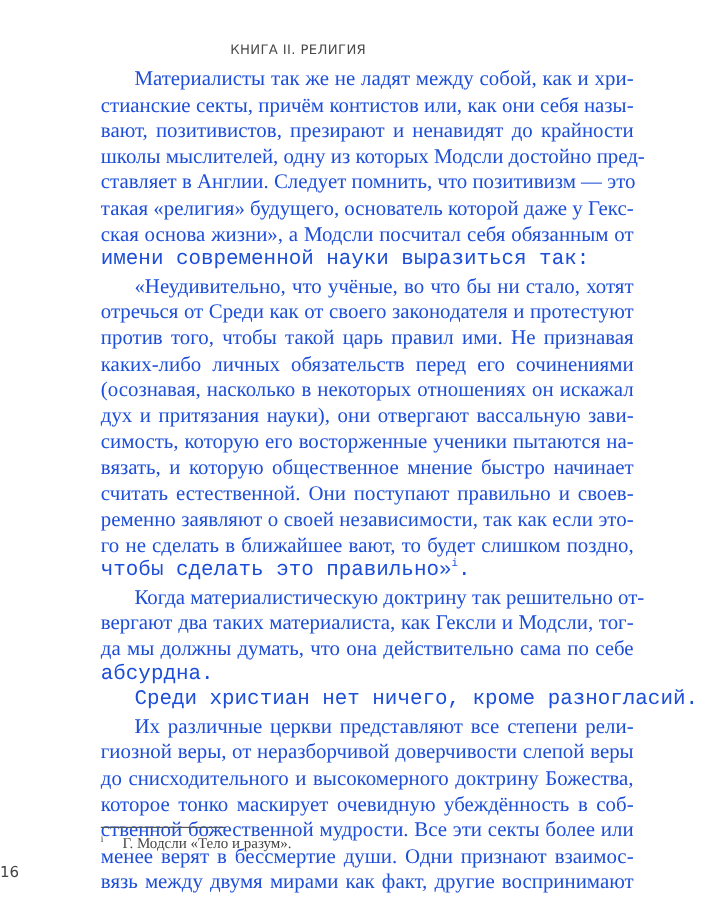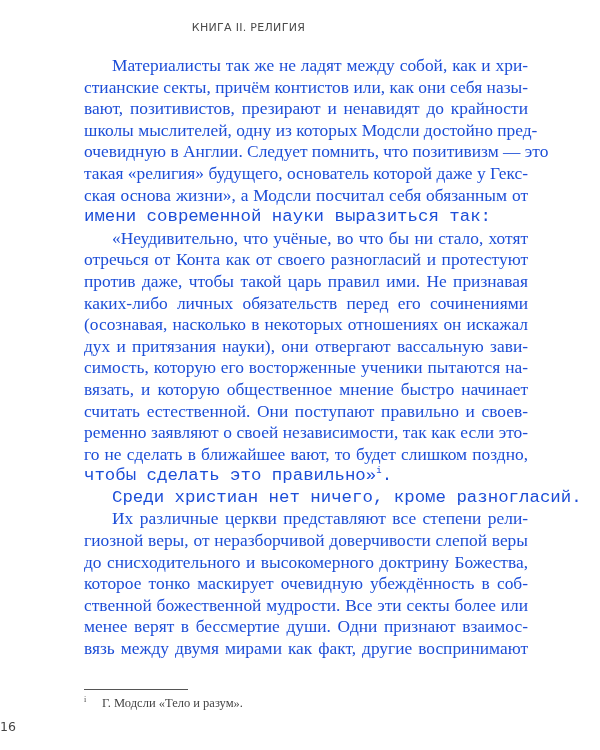--- a/index.html
+++ b/index.html
@@ -10,21 +10,21 @@
     body {
       width: 600px;
       height: 750px;
       position: relative;
       overflow: hidden;
       font-family: "DejaVu Serif", "Liberation Serif", serif;
       color: #3a3a3a;
     }
     .running-head {
       position: absolute;
-      top: 21px;
+      top: 35px;
       left: 0;
       width: 497px;
       text-align: center;
       font-family: "DejaVu Sans", "Liberation Sans", sans-serif;
       font-size: 11px;
       letter-spacing: 0.3px;
       color: #4a4a4a;
     }
     .body-text {
       position: absolute;
@@ -94,41 +94,47 @@
 
 <div class="running-head">КНИГА II. РЕЛИГИЯ</div>
 
 <div class="body-text">
 
   <div>
     <span class="line indent">Материалисты так же не ладят между собой, как и хри-</span>
     <span class="line">стианские секты, причём контистов или, как они себя назы-</span>
     <span class="line">вают, позитивистов, презирают и ненавидят до крайности</span>
     <span class="line">школы мыслителей, одну из которых Модсли достойно пред-</span>
-    <span class="line">очевидную в Англии. Следует помнить, что позитивизм — это</span>
+    <span class="line">ставляет в Англии. Следует помнить, что позитивизм — это</span>
     <span class="line">такая «религия» будущего, основатель которой даже у Гекс-</span>
     <span class="line">ская основа жизни», а Модсли посчитал себя обязанным от</span>
     <span class="line last">имени современной науки выразиться так:</span>
   </div>
 
   <div>
     <span class="line indent">«Неудивительно, что учёные, во что бы ни стало, хотят</span>
-    <span class="line">отречься от Конта как от своего разногласий и протестуют</span>
-    <span class="line">против даже, чтобы такой царь правил ими. Не признавая</span>
+    <span class="line">отречься от Среди как от своего законодателя и протестуют</span>
+    <span class="line">против того, чтобы такой царь правил ими. Не признавая</span>
     <span class="line">каких-либо личных обязательств перед его сочинениями</span>
     <span class="line">(осознавая, насколько в некоторых отношениях он искажал</span>
     <span class="line">дух и притязания науки), они отвергают вассальную зави-</span>
     <span class="line">симость, которую его восторженные ученики пытаются на-</span>
     <span class="line">вязать, и которую общественное мнение быстро начинает</span>
     <span class="line">считать естественной. Они поступают правильно и своев-</span>
     <span class="line">ременно заявляют о своей независимости, так как если это-</span>
     <span class="line">го не сделать в ближайшее вают, то будет слишком поздно,</span>
     <span class="line last"><span>чтобы сделать это правильно»</span><sup class="fnref">i</sup><span>.</span></span>
   </div>
 
+  <div>
+    <span class="line indent">Когда материалистическую доктрину так решительно от-</span>
+    <span class="line">вергают два таких материалиста, как Гексли и Модсли, тог-</span>
+    <span class="line">да мы должны думать, что она действительно сама по себе</span>
+    <span class="line last">абсурдна.</span>
+  </div>
 
   <div>
     <span class="line indent last">Среди христиан нет ничего, кроме разногласий.</span>
   </div>
 
   <div>
     <span class="line indent">Их различные церкви представляют все степени рели-</span>
     <span class="line">гиозной веры, от неразборчивой доверчивости слепой веры</span>
     <span class="line">до снисходительного и высокомерного доктрину Божества,</span>
     <span class="line">которое тонко маскирует очевидную убеждённость в соб-</span>

